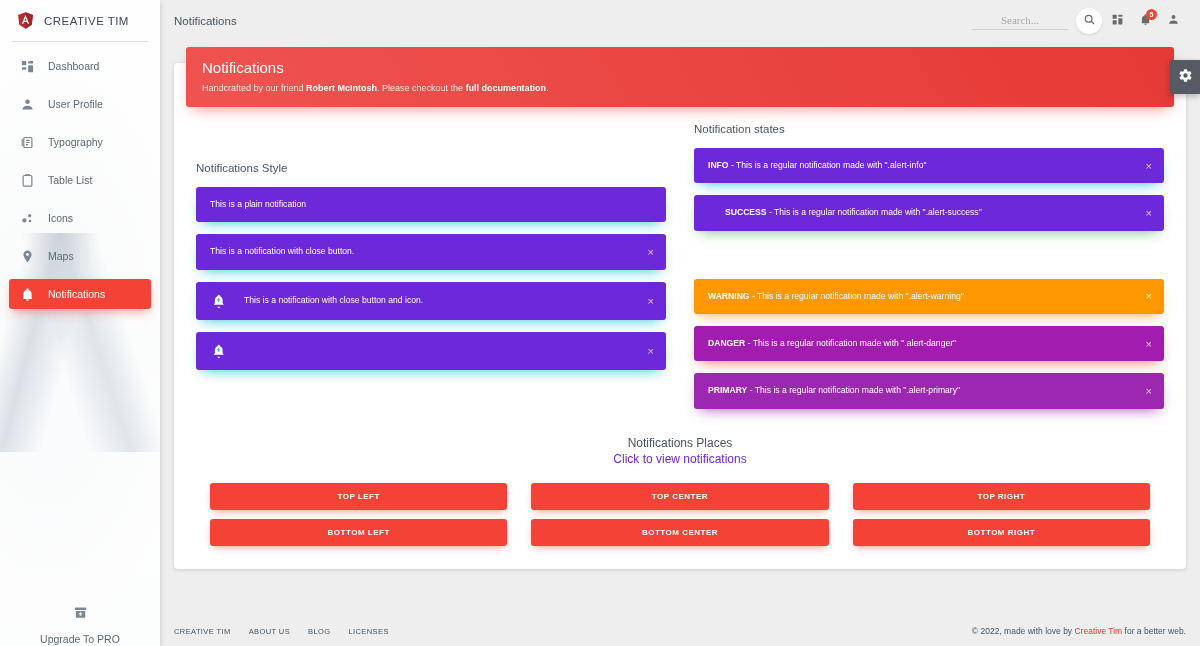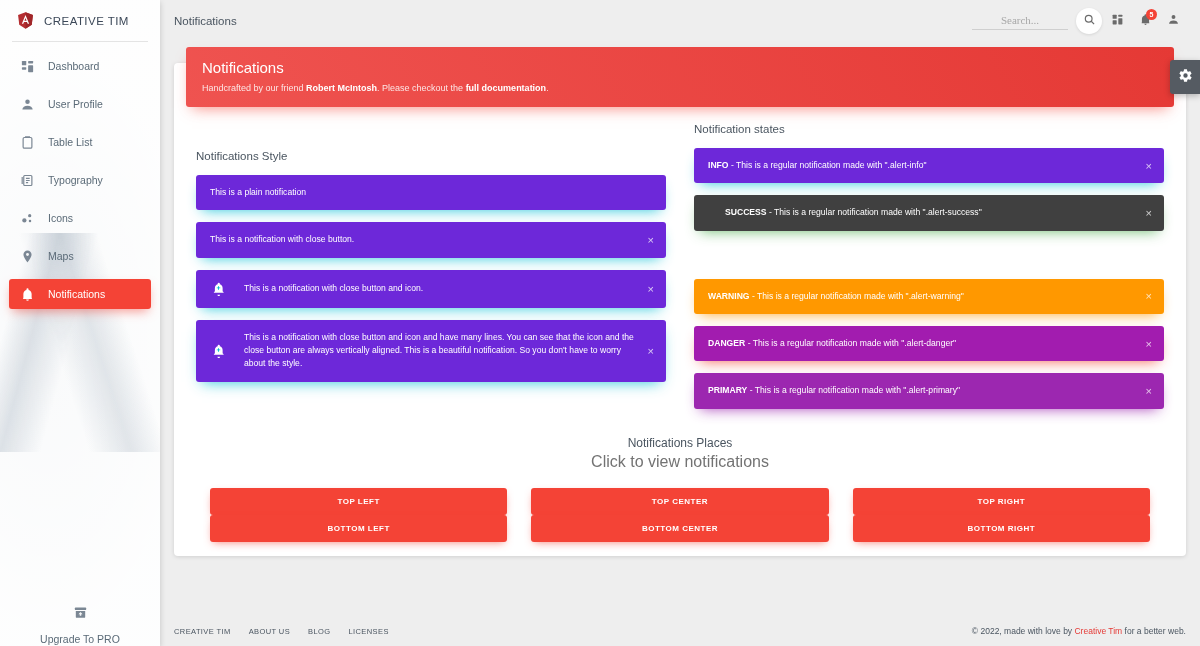--- a/index.html
+++ b/index.html
@@ -317,49 +317,50 @@
     background: none;
     border: none;
     color: rgba(255,255,255,.75);
     font-size: 11px;
     line-height: 1;
     cursor: pointer;
     padding: 2px 3px;
     font-family: "Liberation Sans", sans-serif;
   }
   .a-info    { background: #6d28d9; box-shadow: 0 6px 14px -6px rgba(0,188,212,.85); }
-  .a-success { background: #404040; box-shadow: 0 6px 14px -6px rgba(76,175,80,.85); padding-left: 31px; }
+  .a-success { background: #6d28d9; box-shadow: 0 6px 14px -6px rgba(76,175,80,.85); padding-left: 31px; }
   .a-warning { background: #ff9800; box-shadow: 0 6px 14px -6px rgba(255,152,0,.85); margin-top: 48px; }
   .a-danger  { background: #a21caf; box-shadow: 0 6px 14px -6px rgba(244,67,54,.85); }
   .a-primary { background: #9c27b0; box-shadow: 0 6px 14px -6px rgba(156,39,176,.85); }
 
   .places {
     text-align: center;
     padding: 14px 0 0 0;
   }
   .places-title {
     font-size: 12px;
     color: #4a5560;
     line-height: 1.35;
   }
   .places-sub {
-    font-size: 16px;
-    color: #737373;
+    font-size: 12px;
+    color: #6d28d9;
     line-height: 1.35;
     margin-bottom: 16px;
   }
   .places-grid {
     display: flex;
     gap: 0;
     flex-wrap: wrap;
     padding: 0 12px;
   }
   .place-cell {
     width: 33.3333%;
     padding: 0 12px;
+    margin-bottom: 9px;
     display: flex;
   }
   .place-btn {
     width: 100%;
     border: none;
     border-radius: 3px;
     background: #f44336;
     color: #ffffff;
     font-size: 8px;
     font-weight: bold;
@@ -436,36 +437,36 @@
               <circle cx="12" cy="7.5" r="3.6"></circle>
                 <path d="M3.8 20c0-4 3.7-6.2 8.2-6.2s8.2 2.2 8.2 6.2z"></path>
             </svg>
           </span>
           <span>User Profile</span>
         </div>
 
         <div class="nav-item">
           <span class="ni-icon">
             <svg width="15" height="15" viewBox="0 0 24 24" fill="none" stroke="currentColor" stroke-width="1.9">
-              <rect x="5" y="4" width="14" height="17" rx="2"></rect>
-                <path d="M9 4V2.8h6V4"></path>
-            </svg>
-          </span>
-          <span>Table List</span>
-        </div>
-
-        <div class="nav-item">
-          <span class="ni-icon">
-            <svg width="15" height="15" viewBox="0 0 24 24" fill="none" stroke="currentColor" stroke-width="1.9">
               <rect x="6" y="4" width="13" height="16" rx="1.5"></rect>
                 <path d="M3.5 6.5v11"></path>
               <path d="M9.5 8.5h6M9.5 12h6M9.5 15.5h3.5"></path>
             </svg>
           </span>
           <span>Typography</span>
+        </div>
+
+        <div class="nav-item">
+          <span class="ni-icon">
+            <svg width="15" height="15" viewBox="0 0 24 24" fill="none" stroke="currentColor" stroke-width="1.9">
+              <rect x="5" y="4" width="14" height="17" rx="2"></rect>
+                <path d="M9 4V2.8h6V4"></path>
+            </svg>
+          </span>
+          <span>Table List</span>
         </div>
 
         <div class="nav-item">
           <span class="ni-icon">
             <svg width="15" height="15" viewBox="0 0 24 24" fill="currentColor">
               <circle cx="7" cy="15" r="3.4"></circle>
                 <circle cx="15.5" cy="7.5" r="2.6"></circle>
                 <circle cx="16" cy="16" r="2"></circle>
             </svg>
           </span>
@@ -602,21 +603,20 @@
               <button class="alert-close">×</button>
             </div>
 
             <div class="alert a-info">
               <span class="alert-icon">
                 <svg width="15" height="15" viewBox="0 0 24 24" fill="currentColor">
                   <path d="M10.2 21.9a2.2 2.2 0 0 0 4.4 0zM18.6 16.4v-4.9c0-3-1.6-5.5-4.4-6.2v-.7a1.8 1.8 0 1 0-3.6 0v.7c-2.8.7-4.4 3.2-4.4 6.2v4.9l-1.6 1.6v.8h15.6v-.8z"></path>
                   <path d="M12.75 8.2h-1.5v2.05H9.2v1.5h2.05v2.05h1.5v-2.05h2.05v-1.5H12.75z" fill="#00bcd4"></path>
                 </svg>
               </span>
-              <span class="alert-text">This is a notification with close button and icon and have many lines. You can see that the icon and the close button are always vertically aligned. This is a beautiful notification. So you don't have to worry about the style.</span>
               <button class="alert-close">×</button>
             </div>
           </div>
 
           <div class="col">
             <h2 class="col-title">Notification states</h2>
 
             <div class="alert a-info">
               <span class="alert-text"><b>INFO</b><span> - This is a regular notification made with ".alert-info"</span></span>
               <button class="alert-close">×</button>

